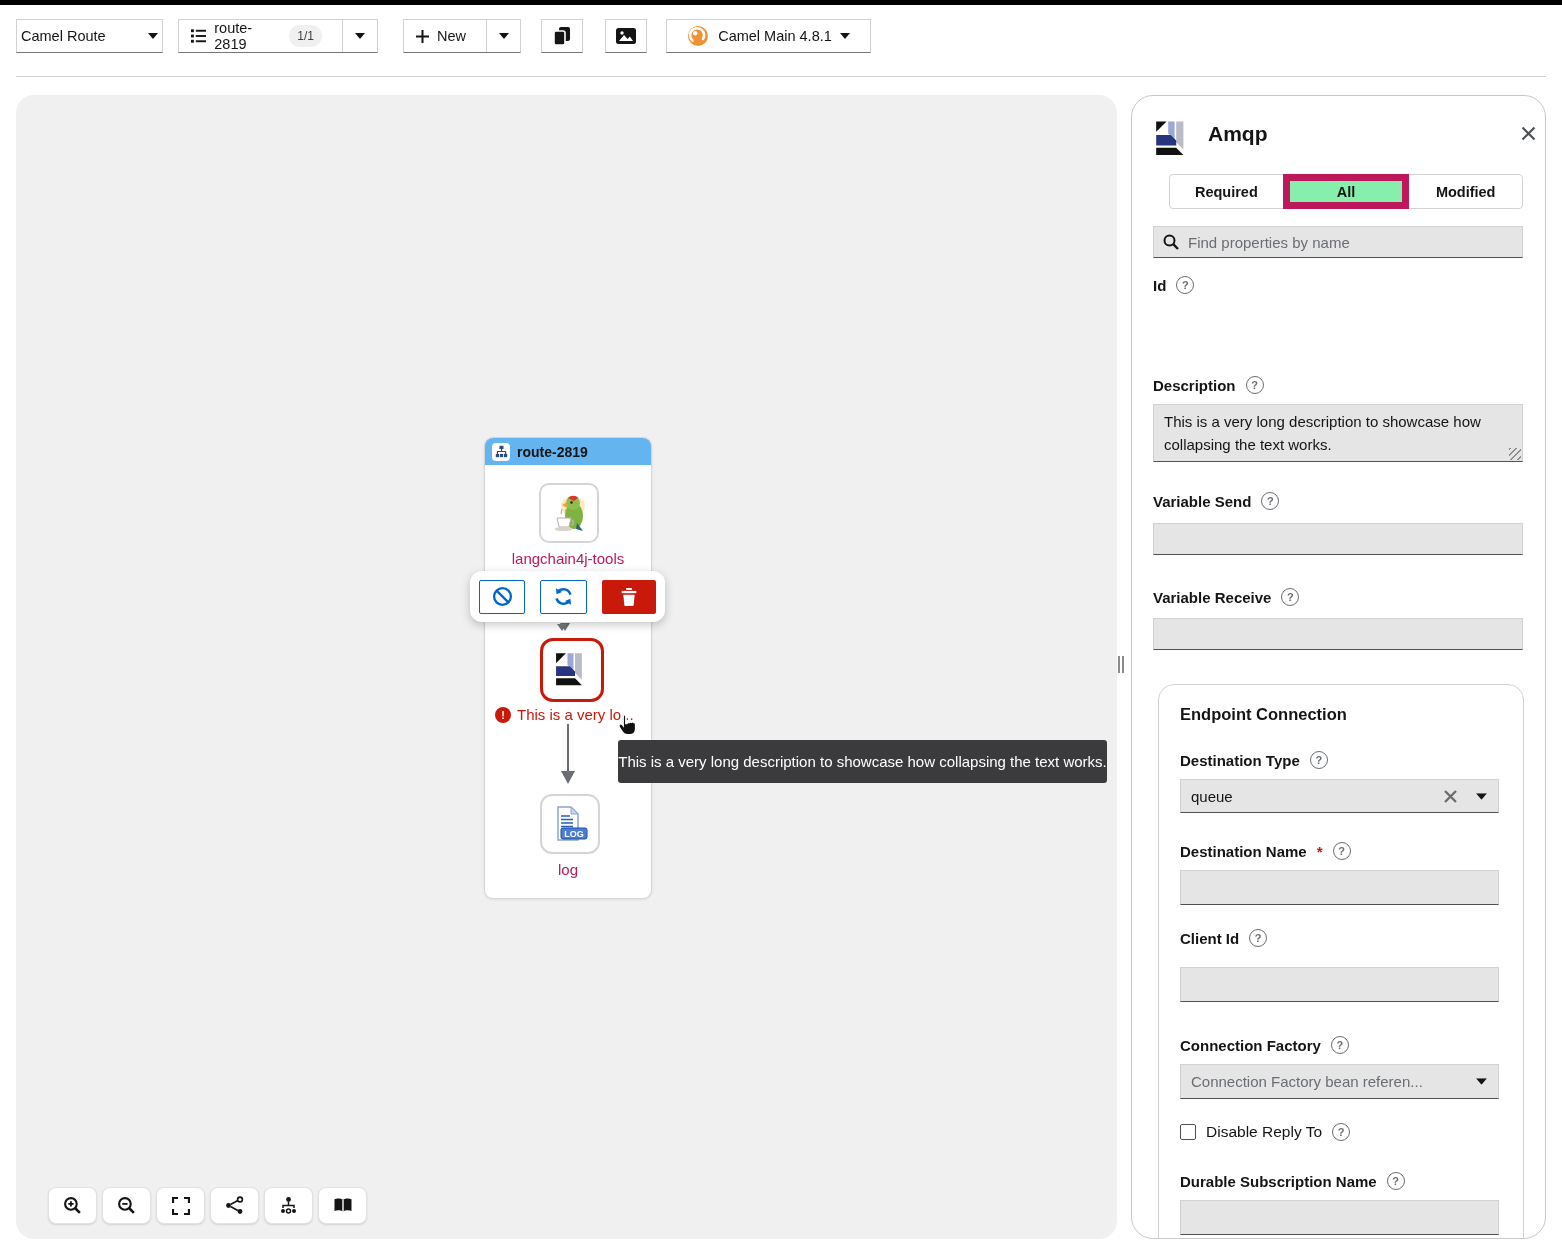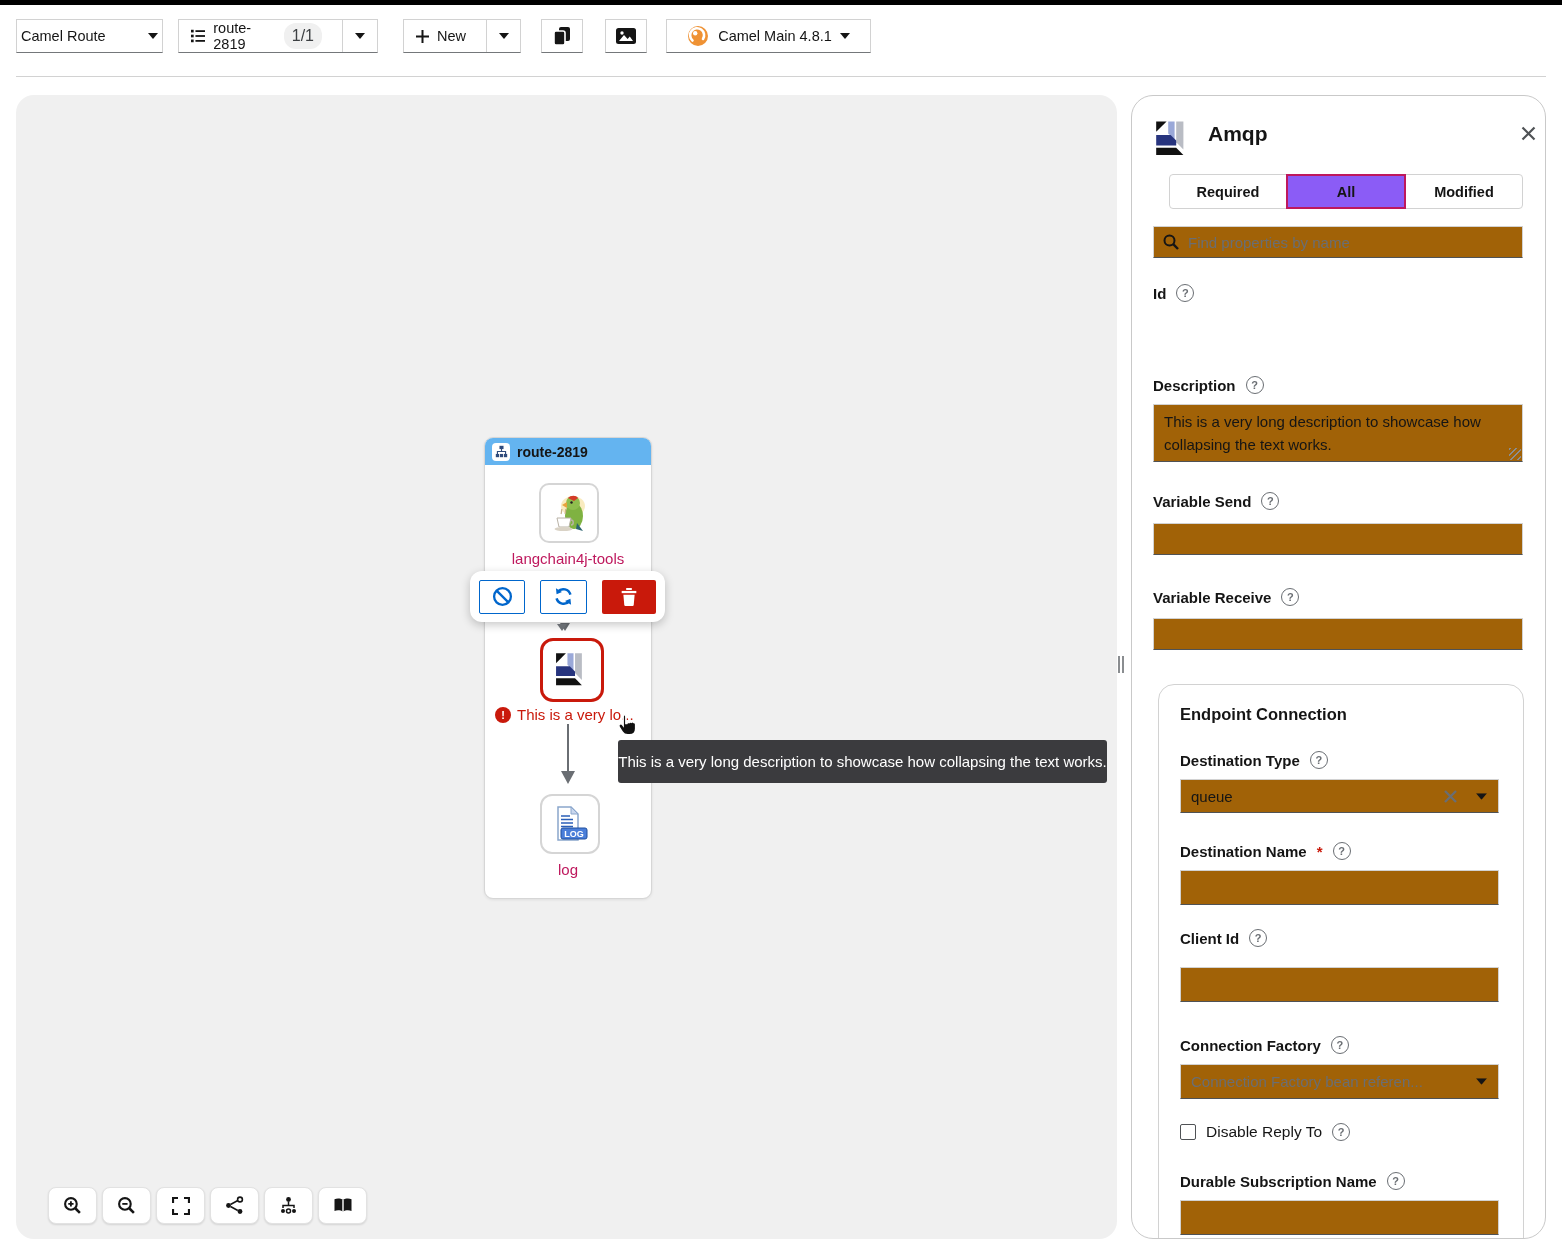--- a/index.html
+++ b/index.html
@@ -6,21 +6,21 @@
   #app{position:relative;width:1562px;height:1255px;background:#fff;overflow:hidden;
        font-family:"Liberation Sans",sans-serif;color:#151515}
   
   .topstrip{position:absolute;left:0;top:0;width:1562px;height:5px;background:#000}
   .tb-btn{position:absolute;top:19px;height:34px;background:#fff;border:1px solid #d2d2d2;
           border-bottom-color:#74777a;display:flex;align-items:center;gap:8px;padding:0 4px;
           font-size:14.5px;box-sizing:border-box;cursor:pointer}
   .tb-btn.split{padding:0}
   .seg{display:flex;align-items:center;gap:8px;padding:0 12px;height:100%}
   .seg+.seg{border-left:1px solid #d2d2d2}
-  .badge{background:#f0f0f0;border-radius:12px;padding:4px 8px;font-size:16px;color:#3c3f42}
+  .badge{background:#f0f0f0;border-radius:12px;padding:4px 8px;font-size:12px;color:#3c3f42}
   .tb-sep{position:absolute;left:16px;top:76px;width:1530px;height:1px;background:#d2d2d2}
   
   .canvas{position:absolute;left:16px;top:95px;width:1101px;height:1144px;background:#f0f0f0;border-radius:18px}
   .routebox{position:absolute;left:468px;top:342px;width:166px;height:460px;background:#fff;
             border:1px solid #d6d6d6;border-radius:9px;box-shadow:0 1px 3px rgba(0,0,0,.08)}
   .routehdr{height:27px;border-radius:8px 8px 0 0;display:flex;align-items:center;gap:7px;padding:0 7px}
   .rh-icon{width:18px;height:18px;background:#fff;border-radius:4px;display:flex;align-items:center;justify-content:center}
   .routehdr b{font-size:14px}
   .nodebox{position:absolute;background:#fff;border:2px solid #d5d5d5;border-radius:10px;
            display:flex;align-items:center;justify-content:center;cursor:pointer}
@@ -44,23 +44,23 @@
   .grip i{display:block;width:2px;height:17px;background:#8a8d90}
   
   .panel{position:absolute;left:1131px;top:95px;width:415px;height:1144px;background:#fff;
          border:1px solid #c9c9c9;border-radius:22px;overflow:hidden;box-sizing:border-box}
   .ptitle{position:absolute;left:76px;top:26px;font-size:21px;font-weight:600}
   .tabs{position:absolute;left:21px;top:78px;width:370px;height:35px;display:flex}
   .tab{flex:1;display:flex;align-items:center;justify-content:center;font-weight:bold;font-size:14.5px;
        background:#fff;border:1px solid #d2d2d2;box-sizing:border-box;cursor:pointer;margin-left:-1px}
   .tab:first-child{margin-left:16px;border-radius:4px 0 0 4px}
   .tab:last-child{border-radius:0 4px 4px 0}
-  .tab.selected{background:#8b5cf6;border:2px solid #be185d;z-index:2}
+  .tab.selected{background:#86efac;border:7px solid #be185d;z-index:2}
   .ti{box-sizing:border-box;width:370px;height:32px;border:1px solid #d2d2d2;border-bottom-color:#4f5255;
-      font-size:15px;padding:0 10px;color:#151515;background:#a16207;font-family:inherit;outline:none}
+      font-size:15px;padding:0 10px;color:#151515;background:#e5e5e5;font-family:inherit;outline:none}
   .ti::placeholder{color:#6a6e73}
   textarea.ti{height:58px;padding:6px 10px;line-height:1.5;resize:none;overflow:hidden}
   .flabel{position:absolute;display:flex;align-items:center;gap:10px;font-weight:bold;font-size:15px}
   .qicon{width:16px;height:16px;border:1px solid #6a6e73;border-radius:50%;color:#6a6e73;font-size:11px;
          font-weight:bold;display:inline-flex;align-items:center;justify-content:center;cursor:pointer;flex:none}
   .selwrap{position:absolute;width:370px}
   .selwrap .ti{width:100%;padding-right:64px}
   .selicon{position:absolute;top:0;height:32px;display:flex;align-items:center;cursor:pointer}
   .searchwrap{position:absolute;left:21px;top:130px;width:370px}
   .searchwrap .ti{width:100%;padding-left:34px}
@@ -336,21 +336,21 @@
     </div>
 
     <div class="searchwrap">
       <svg width="16" height="16" viewBox="0 0 16 16">
         <circle cx="6.5" cy="6.5" r="5" stroke="#151515" stroke-width="2" fill="none"></circle>
         <path d="M10.2 10.2L15 15" stroke="#151515" stroke-width="2.4"></path>
       </svg>
       <input class="ti" placeholder="Find properties by name" style="">
     </div>
 
-    <div class="flabel" style="left:21px;top:188px">
+    <div class="flabel" style="left:21px;top:180px">
       <span>Id</span>
       <span class="qicon">
           <span>?</span>
         </span>
     </div>
 
     <div class="flabel" style="left:21px;top:280px">
       <span>Description</span>
       <span class="qicon">
           <span>?</span>

